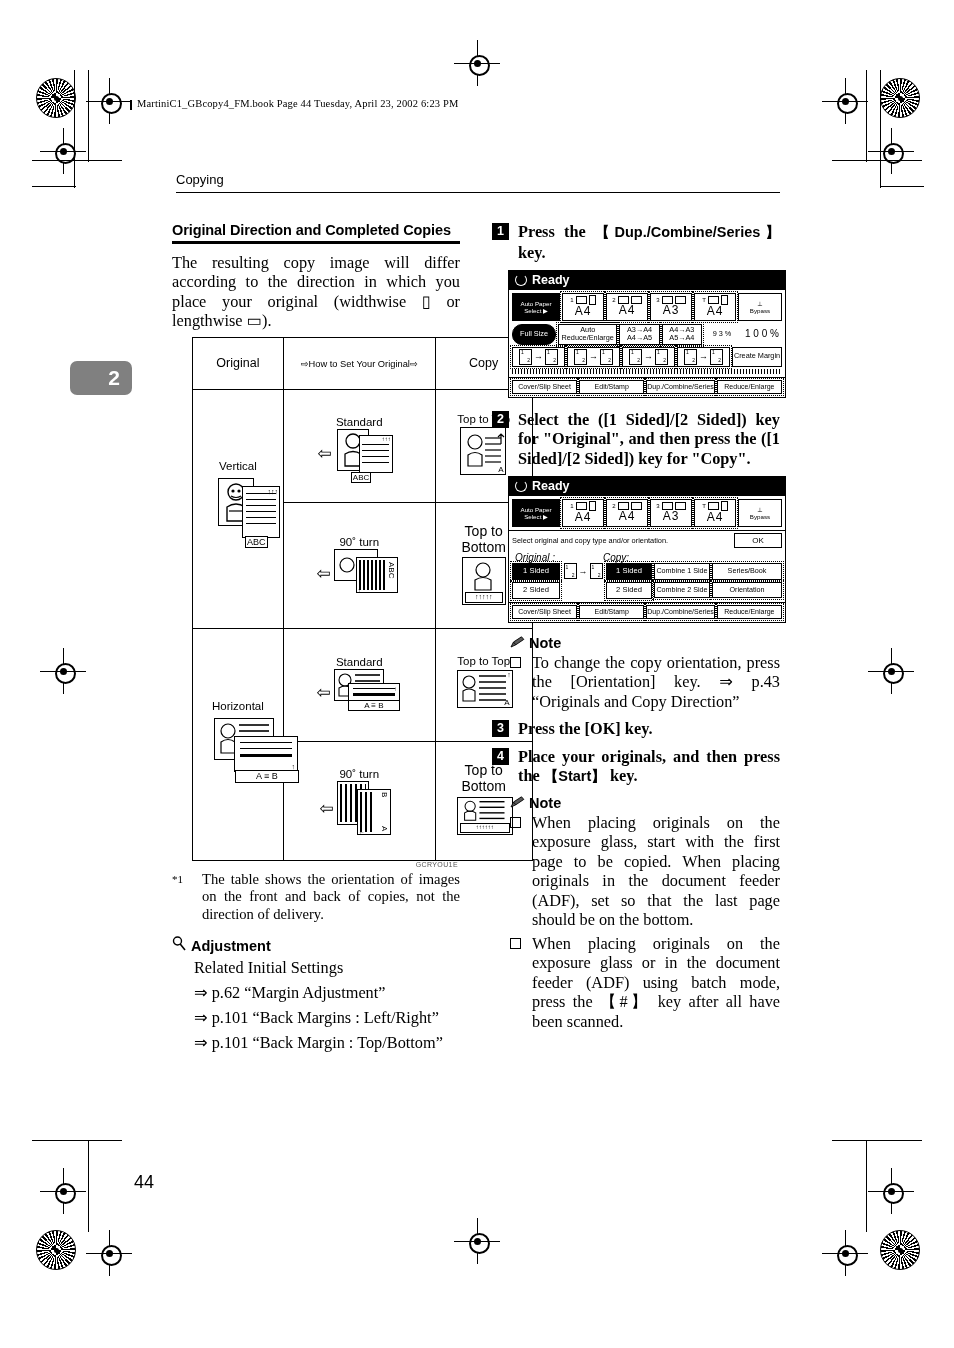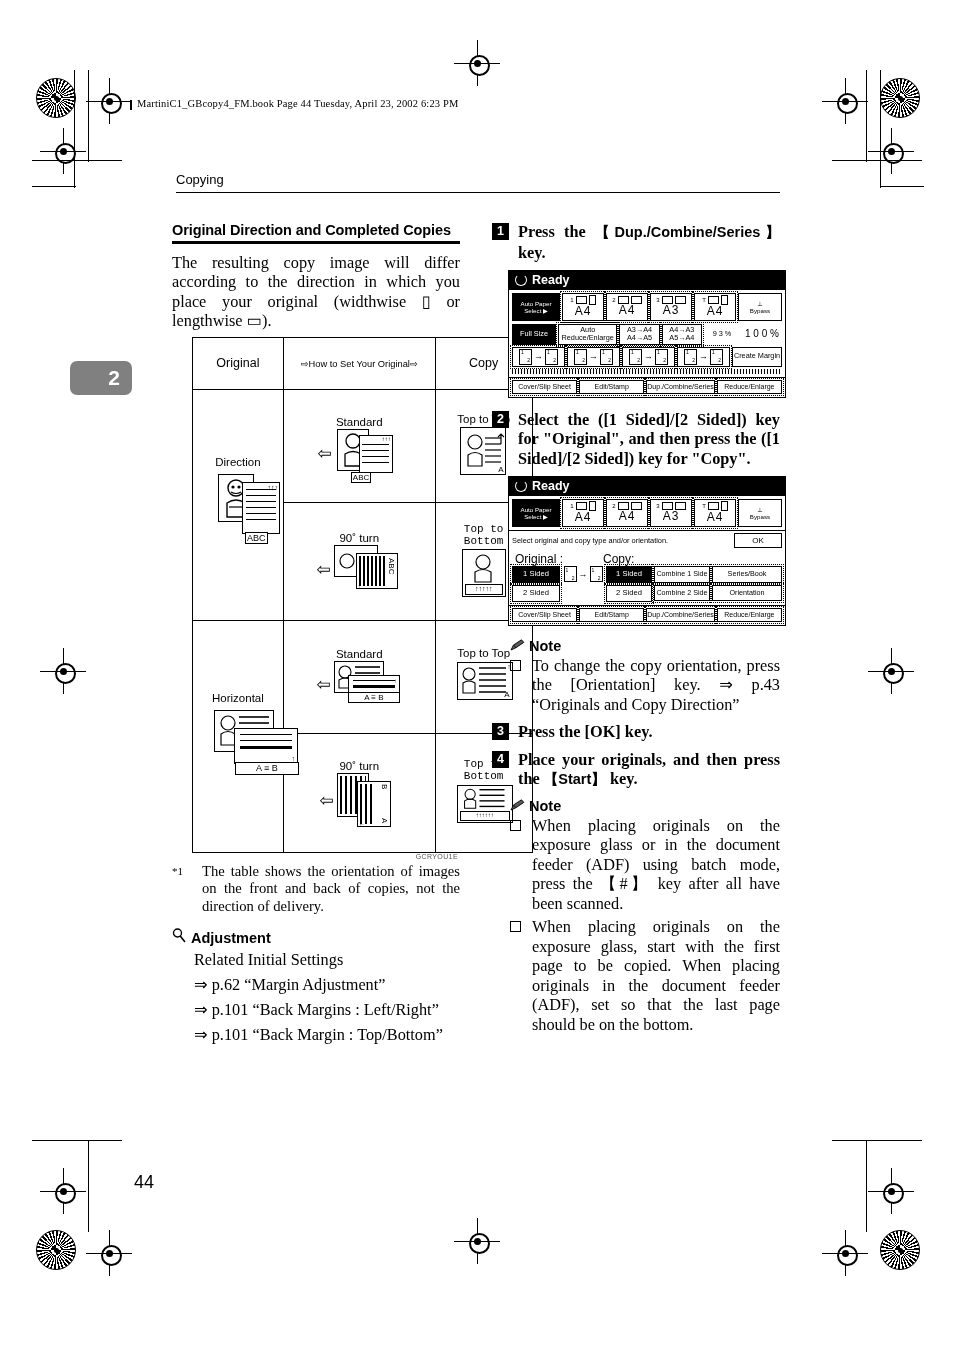--- a/index.html
+++ b/index.html
@@ -46,21 +46,21 @@
   p.body{font-size:16.3px;line-height:19.5px;text-align:justify;margin:0 0 4px 0;}
 
   
   .figwrap{position:relative;margin:6px 0 2px 20px;}
   table.orient{border-collapse:collapse;width:262px;background:#fff;}
   table.orient td,table.orient th{border:1.1px solid #000;padding:17px;font-family:"Liberation Sans",sans-serif;font-weight:normal;}
   table.orient th{font-size:12.5px;height:17px;text-align:center;}
   .colhdr-mid{font-size:9.3px;white-space:nowrap;}
   .cell{position:relative;text-align:center;}
   .cell .lbl{font-family:"Liberation Sans",sans-serif;font-size:11.5px;display:block;}
-  .cell .lbl.small{font-size:11px;font-family:Liberation Mono, monospace;}
+  .cell .lbl.small{font-size:14px;}
   .figcode{position:absolute;right:2px;top:100%;font-family:"Liberation Sans",sans-serif;font-size:7px;color:#555;letter-spacing:0.4px;}
 
   
   .pg{position:relative;display:inline-block;border:1px solid #000;background:#fff;}
   .pg .ln{position:absolute;left:8%;height:1.4px;background:#000;width:84%;}
   .fig-arrow{font-size:17px;line-height:1;}
 
   .fn{font-size:14.6px;line-height:17.5px;margin:10px 0 0 0;position:relative;padding-left:30px;text-align:justify;}
   .fn .mk{position:absolute;left:0;top:0;font-size:11px;}
 
@@ -95,21 +95,21 @@
   .k .big{font-size:12px;letter-spacing:1px;}
   .k .tiny{font-size:6.2px;}
   .tray-ic{display:flex;gap:2px;align-items:center;justify-content:center;font-size:6px;}
   .tray-ic i{display:inline-block;width:9px;height:6px;border:1px solid #000;font-style:normal;}
   .tray-ic i.v{width:5px;height:8px;}
   .lcd .tabs{display:flex;gap:2px;border-top:1.5px solid #000;padding:2px 3px 3px;background:#fff;}
   .lcd .tabs .k{flex:1;font-size:7px;padding:2px 0;}
   .hatch{height:5px;background:repeating-linear-gradient(90deg,#000 0 1px,#fff 1px 3px);margin:2px 0 0;}
   .msgrow{display:flex;align-items:center;gap:4px;border-top:1px solid #000;padding:2px 3px;}
   .msgrow .msg{flex:1;font-size:7.4px;}
-  .smalllab{font-size:12px;padding:1px 3px 0;}
+  .smalllab{font-size:10px;padding:1px 3px 0;font-style:italic;}
   .arrowpg{display:flex;align-items:center;gap:2px;font-size:9px;}
   .ppg{width:11px;height:14px;border:1px solid #000;background:#fff;font-size:5px;position:relative;}
   .ppg b{position:absolute;left:1px;top:0;font-weight:normal;}
   .ppg s{position:absolute;right:1px;bottom:0;text-decoration:none;}
 </style>
 </head>
 <body>
 
 <div>
   <div class="starburst" style="left:36px;top:78px;"></div>
@@ -233,21 +233,21 @@
         <th style="width:70px;">Original</th>
         <th style="width:110px;">
           <span class="colhdr-mid">⇨</span><span class="colhdr-mid">How to Set Your Original</span><span class="colhdr-mid">⇨</span>
         </th>
         <th style="width:82px;">Copy</th>
       </tr>
 
       <tr>
         <td rowspan="2" class="cell">
           <div style="padding:6px 2px;">
-            <span class="lbl">Direction</span>
+            <span class="lbl">Vertical</span>
             <div style="position:relative;height:82px;margin-top:4px;">
               <div class="pg" style="position:absolute;left:6px;top:2px;width:34px;height:46px;">
                 <svg viewBox="0 0 34 46" width="34" height="46">
                   <circle cx="17" cy="13" r="8" fill="none" stroke="#000" stroke-width="1.4"></circle>
                   <circle cx="14" cy="12" r="1.6" fill="#000"></circle>
                       <circle cx="20" cy="12" r="1.6" fill="#000"></circle>
                   <path d="M12 17 Q17 20 22 17" fill="none" stroke="#000" stroke-width="1.2"></path>
                   <path d="M8 42 L8 28 Q17 22 26 28 L26 42 Z" fill="none" stroke="#000" stroke-width="1.4"></path>
                   <path d="M10 32 L24 32" stroke="#000" stroke-width="1.2"></path>
                 </svg>
@@ -531,21 +531,21 @@
         </div>
         <div class="k" style="width:42px;">
           <span class="tiny">⊥</span>
           <span class="tiny">Bypass</span>
         </div>
       </div>
     </div>
 
     <div class="zone" style="padding-top:0;">
       <div class="row" style="margin-bottom:2px;">
-        <div class="k inv" style="width:42px;">
+        <div class="k inv" style="width:42px;border-radius:10px;">
             <span>Full Size</span>
           </div>
         <div class="k dash" style="flex:1.5;">
             <span>Auto Reduce/Enlarge</span>
           </div>
         <div class="k dash" style="flex:1;white-space:pre;">A3→A4
 A4→A5</div>
         <div class="k dash" style="flex:1;white-space:pre;text-align:center;">A4→A3
 A5→A4</div>
         <div class="k" style="width:36px;border:none;">9 3 %</div>
@@ -727,20 +727,20 @@
     <div class="nh">
       <span style="display:inline-block;margin-right:4px;">
         <svg width="15" height="12" viewBox="0 0 15 12">
           <path d="M1 11 L3.5 6 L11.5 0.8 L13.8 3.4 L5.8 8.8 Z" fill="#5a5a5a" stroke="#000" stroke-width="0.9"></path>
           <path d="M3.5 6 L5.8 8.8" stroke="#000" stroke-width="0.8"></path>
         </svg>
       </span><span>Note</span>
     </div>
     <div class="bullet">
       <span class="bx"></span>
-      <span>When placing originals on the exposure glass or in the document feeder (ADF) using batch mode, press the 【#】 key after all have been scanned.</span>
+      <span>When placing originals on the exposure glass, start with the first page to be copied. When placing originals in the document feeder (ADF), set so that the last page should be on the bottom.</span>
     </div>
     <div class="bullet">
       <span class="bx"></span>
-      <span>When placing originals on the exposure glass, start with the first page to be copied. When placing originals in the document feeder (ADF), set so that the last page should be on the bottom.</span>
+      <span>When placing originals on the exposure glass or in the document feeder (ADF) using batch mode, press the 【#】 key after all have been scanned.</span>
     </div>
   </div>
 </div>
 
 </body></html>

